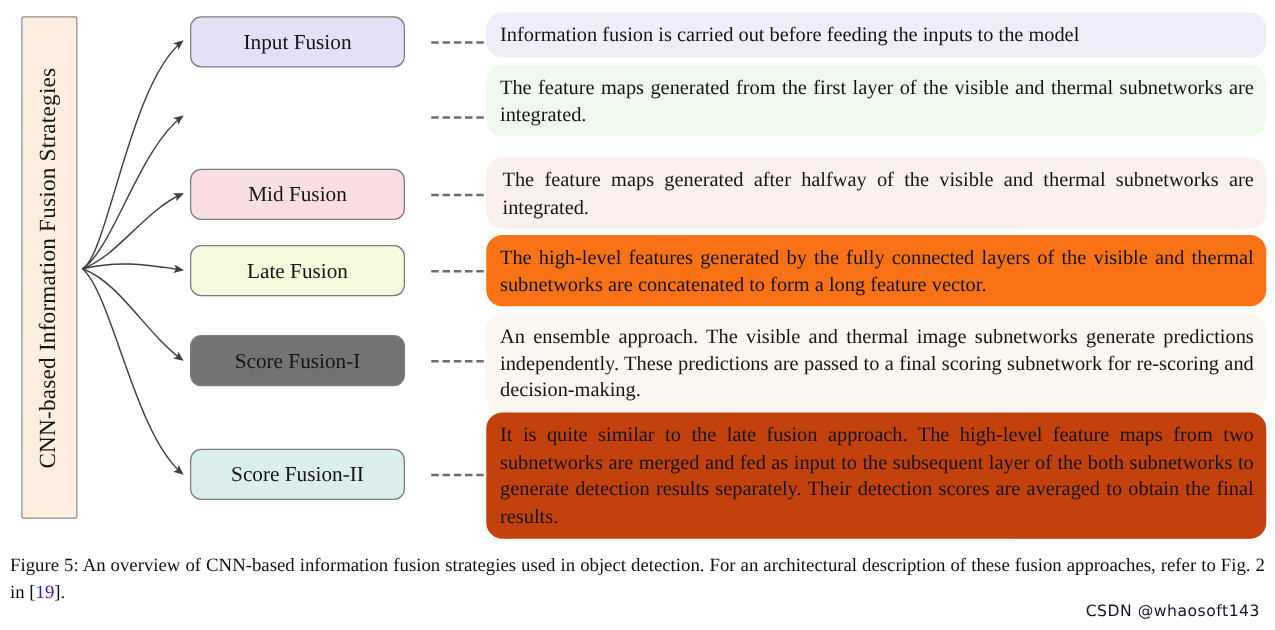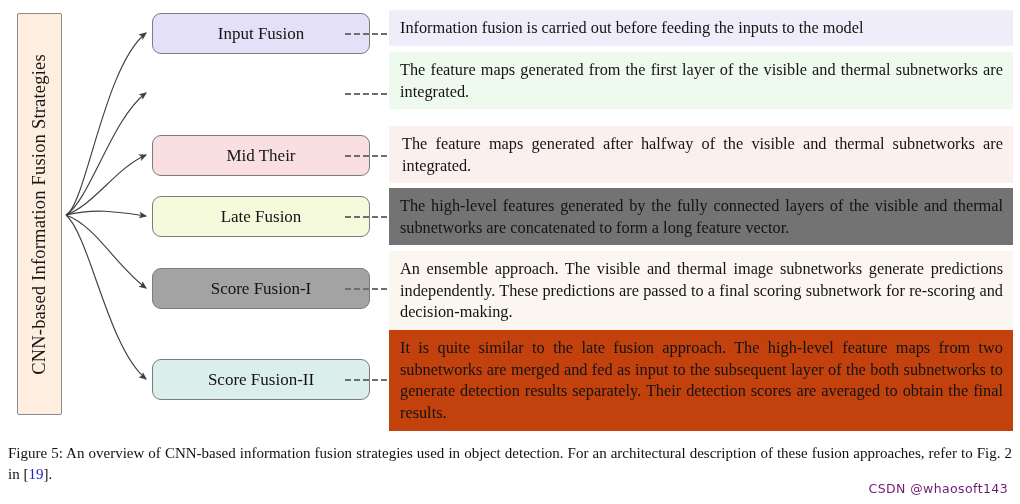--- a/index.html
+++ b/index.html
@@ -46,21 +46,21 @@
     position: absolute;
     left: 0; top: 0;
     width: 1020px; height: 504px;
     pointer-events: none;
   }
 
   
   .strategy-node {
     position: absolute;
     left: 152px;
-    width: 218px;
+    width: 172px;
     height: 41px;
     border: 1px solid #7c7c7c;
     border-radius: 9px;
     display: flex;
     align-items: center;
     justify-content: center;
     font-size: 17px;
     color: #141414;
   }
   .strategy-node .node-label { white-space: nowrap; }
@@ -78,20 +78,21 @@
   .desc-panel {
     position: absolute;
     left: 389px;
     width: 624px;
     padding: 7px 10px 7px 11px;
     font-size: 16.3px;
     line-height: 1.33;
     color: #141414;
     text-align: justify;
     text-align-last: left;
+    border-radius: 13px;
   }
 
   
   #caption {
     position: absolute;
     left: 8px;
     top: 443px;
     width: 1004px;
     font-size: 15px;
     line-height: 1.38;
@@ -102,21 +103,21 @@
   #caption-ref {
     color: #2020cc;
   }
 
   #watermark {
     position: absolute;
     right: 12px;
     top: 481px;
     font-family: "DejaVu Sans", sans-serif;
     font-size: 12.5px;
-    color: #701a75;
+    color: #0f172a;
     letter-spacing: 0.4px;
     white-space: nowrap;
   }
 </style>
 </head>
 <body>
 
 <div id="figure-root">
 
   <div id="root-node">
@@ -146,36 +147,36 @@
   <div class="desc-panel" style="top:10px; background:#eeedf9;">
     <span>Information fusion is carried out before feeding the inputs to the model</span>
   </div>
 
   <div class="dashed-link" style="top:93px;"></div>
   <div class="desc-panel" style="top:52px; background:#eefaee;">
     <span>The feature maps generated from the first layer of the visible and thermal subnetworks are integrated.</span>
   </div>
 
   <div class="strategy-node" style="top:135px; background:#fadfe2;">
-    <span class="node-label">Mid Their</span>
+    <span class="node-label">Mid Fusion</span>
   </div>
   <div class="dashed-link" style="top:155px;"></div>
   <div class="desc-panel" style="top:126px; background:#fcf0ef;padding-left:13px;">
     <span>The feature maps generated after halfway of the visible and thermal subnetworks are integrated.</span>
   </div>
 
   <div class="strategy-node" style="top:196px; background:#f4fadb;font-family:Liberation Serif, serif;">
     <span class="node-label">Late Fusion</span>
   </div>
   <div class="dashed-link" style="top:216px;"></div>
-  <div class="desc-panel" style="top:188px; background:#737373;">
+  <div class="desc-panel" style="top:188px; background:#f97316;">
     <span>The high-level features generated by the fully connected layers of the visible and thermal subnetworks are concatenated to form a long feature vector.</span>
   </div>
 
-  <div class="strategy-node" style="top:268px; background:#a3a3a3;">
+  <div class="strategy-node" style="top:268px; background:#737373;">
     <span class="node-label">Score Fusion-I</span>
   </div>
   <div class="dashed-link" style="top:288px;"></div>
   <div class="desc-panel" style="top:251px; background:#fbf6ef;">
     <span>An ensemble approach. The visible and thermal image subnetworks generate predictions independently. These predictions are passed to a final scoring subnetwork for re-scoring and decision-making.</span>
   </div>
 
   <div class="strategy-node" style="top:359px; background:#daeeeb;">
     <span class="node-label">Score Fusion-II</span>
   </div>

